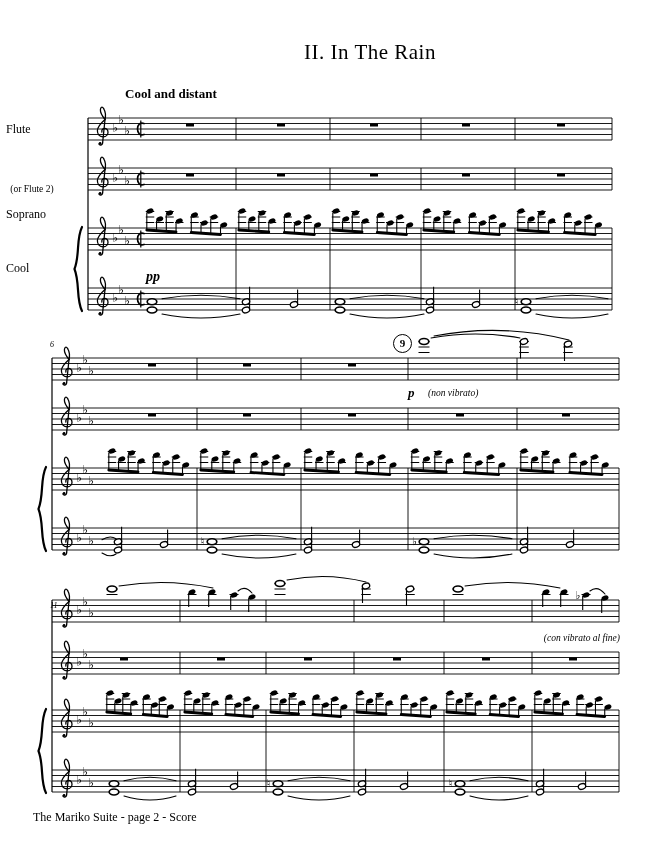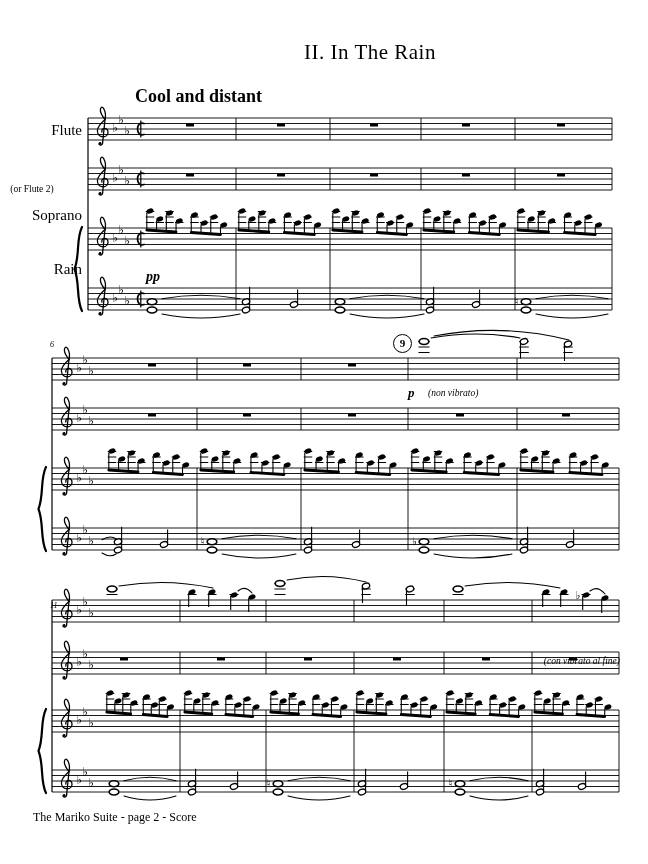--- a/index.html
+++ b/index.html
@@ -1,29 +1,29 @@
 <!DOCTYPE html>
 <html><head>
 <meta charset="utf-8">
 <style>
   html,body{margin:0;padding:0;background:#e8e8e8;}
   #page{position:relative;width:648px;height:864px;background:#ffffff;margin:0 auto;
         font-family:"Liberation Serif", serif;color:#000;overflow:hidden;}
   .abs{position:absolute;}
   #title{left:90px;top:40px;width:560px;text-align:center;font-size:21px;letter-spacing:.5px;}
-  #tempo{left:135px;top:86px;font-size:18px;font-weight:bold;}
-  .instr{width:76px;text-align:right;font-size:15px;}
+  #tempo{left:125px;top:86px;font-size:13px;font-weight:bold;}
+  .instr{width:76px;font-size:12px;}
   #lbl-flute{left:6px;top:122px;}
   #lbl-soprano{left:6px;top:170px;margin-top:37px;}
   #lbl-soprano-sub{left:0px;top:184px;width:64px;text-align:center;font-size:9.5px;}
   #lbl-piano{left:6px;top:261px;}
   #dyn-pp{left:146px;top:257px;font-size:14px;font-weight:bold;font-style:italic;margin-top:12px;}
   #dyn-p{left:408px;top:385px;font-size:13px;font-weight:bold;font-style:italic;}
   #non-vibrato{left:428px;top:388px;font-size:9.5px;font-style:italic;}
-  #con-vibrato{left:462px;top:656px;width:158px;text-align:right;font-size:9.5px;font-style:italic;}
+  #con-vibrato{left:462px;top:633px;width:158px;text-align:right;font-size:9.5px;font-style:italic;}
   #rehearsal{left:393px;top:334px;width:17px;height:17px;border:1.3px solid #000;border-radius:50%;
              font-size:11px;font-weight:bold;text-align:center;line-height:17px;background:#fff;}
   .mnum{font-size:8px;font-style:italic;}
   #m6{left:50px;top:340px;}
   #m11{left:50px;top:601px;}
   #footer{left:33px;top:810px;font-size:12px;}
   #score{position:absolute;left:0;top:0;}
 </style>
 </head>
 <body>
@@ -915,21 +915,21 @@
         <line x1="585.6" y1="785.5" x2="585.6" y2="771.5" stroke="#000" stroke-width="1.1"></line>
       </g>
     </svg>
 
   <div id="title" class="abs">II. In The Rain</div>
   <div id="tempo" class="abs">Cool and distant</div>
 
   <div id="lbl-flute" class="abs instr">Flute</div>
   <div id="lbl-soprano" class="abs instr">Soprano</div>
   <div id="lbl-soprano-sub" class="abs">(or Flute 2)</div>
-  <div id="lbl-piano" class="abs instr">Rain</div>
+  <div id="lbl-piano" class="abs instr">Cool</div>
 
   <div id="dyn-pp" class="abs">pp</div>
   <div id="dyn-p" class="abs">p</div>
   <div id="non-vibrato" class="abs">(non vibrato)</div>
   <div id="con-vibrato" class="abs">(con vibrato al fine)</div>
 
   <div id="rehearsal" class="abs">9</div>
   <div id="m6" class="abs mnum">6</div>
   <div id="m11" class="abs mnum">11</div>
 

